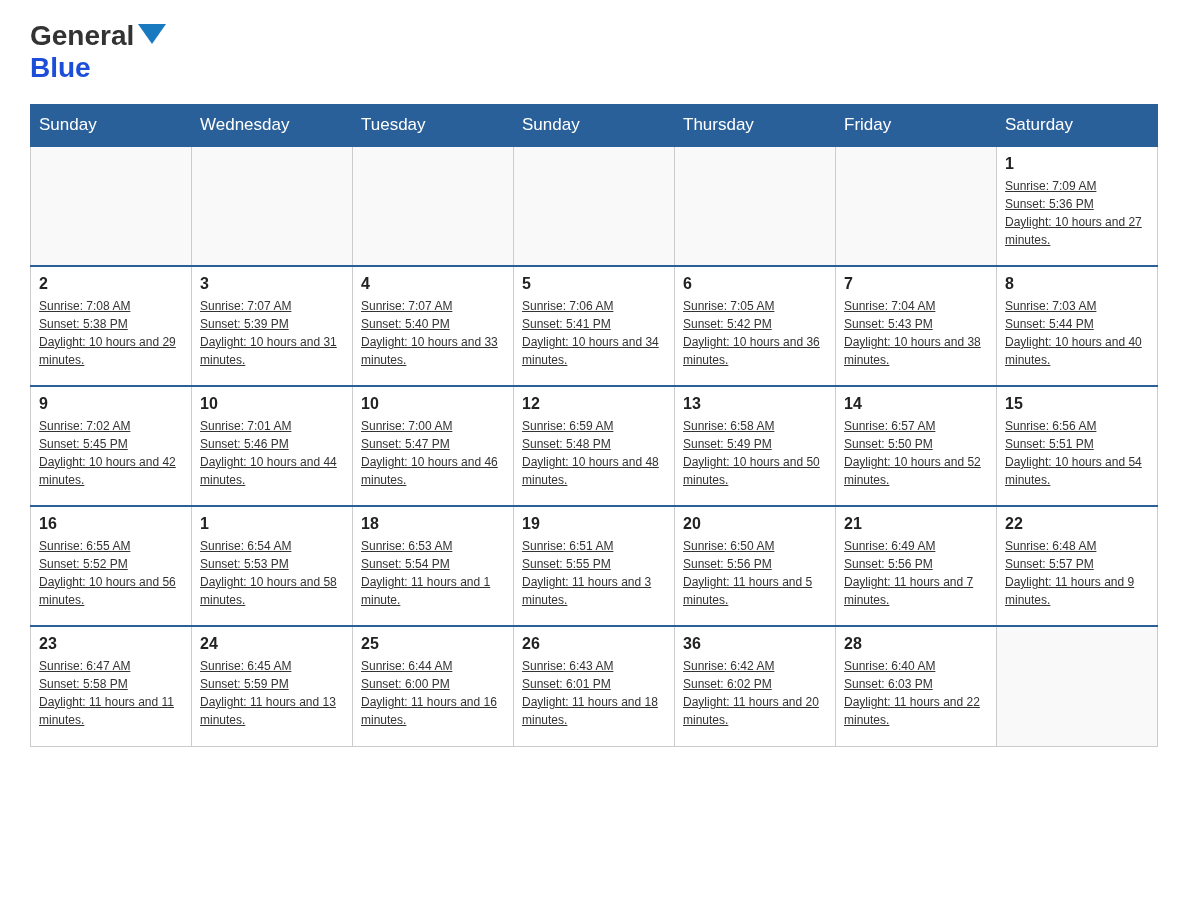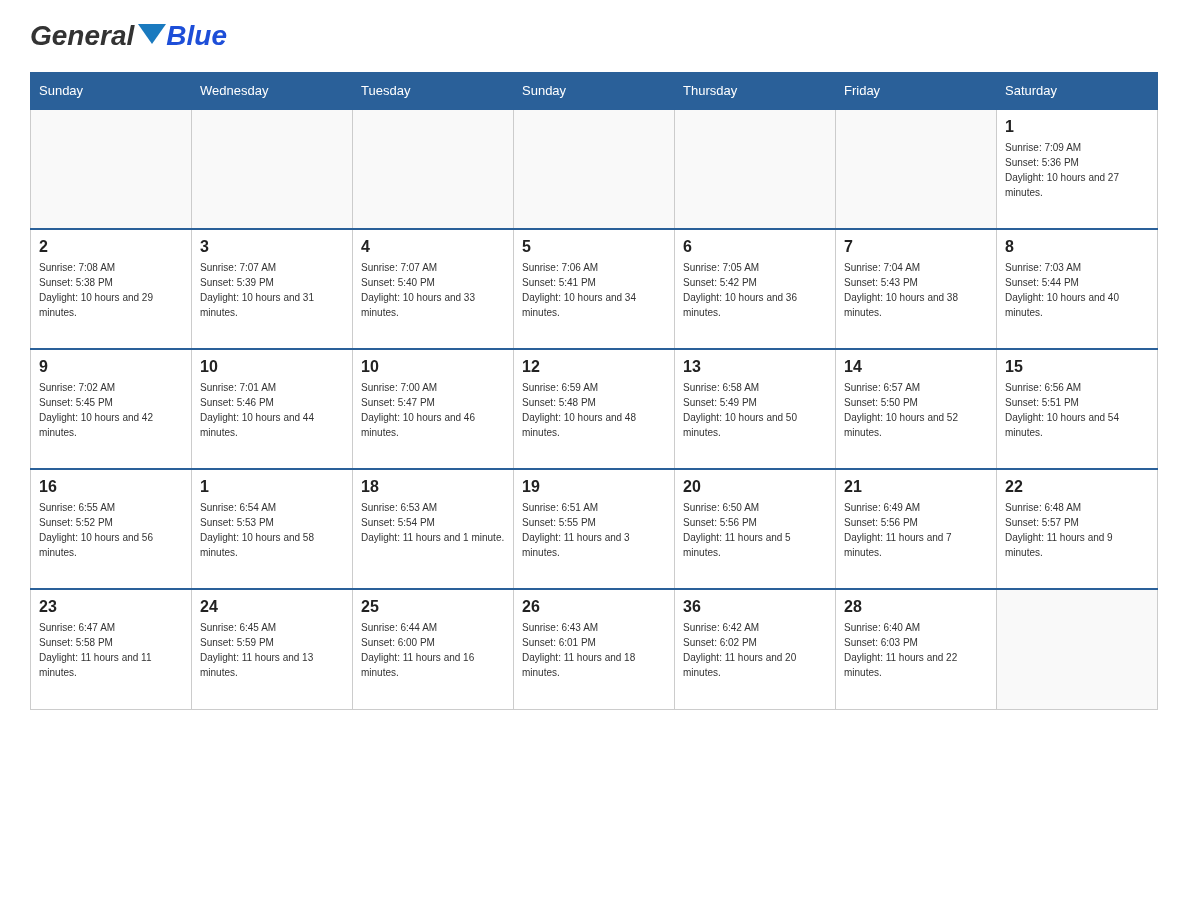--- a/index.html
+++ b/index.html
@@ -11,23 +11,22 @@
       padding: 20px 30px;
     }
     .header-area {
       display: flex;
       justify-content: space-between;
       align-items: flex-start;
       margin-bottom: 20px;
     }
     .logo {
       display: flex;
-      flex-direction: row;
+      flex-direction: column;
       align-items: flex-start;
-      font-style: italic;
     }
     .logo-text-general {
       font-size: 28px;
       font-weight: bold;
       color: #333;
     }
     .logo-text-blue {
       font-size: 28px;
       font-weight: bold;
       color: #1d4ed8;
@@ -60,21 +59,21 @@
       margin-top: 4px;
     }
     .calendar-table {
       width: 100%;
       border-collapse: collapse;
       border: 1px solid #aaa;
     }
     .calendar-table th {
       background-color: #2a6099;
       color: #fff;
-      font-size: 13px;
+      font-size: 17px;
       font-weight: normal;
       padding: 10px 8px;
       text-align: left;
       border: 1px solid #2a6099;
     }
     .calendar-table td {
       width: 14.28%;
       vertical-align: top;
       padding: 8px 8px 10px 8px;
       border: 1px solid #ccc;
@@ -84,23 +83,24 @@
       height: 120px;
     }
     .day-number {
       font-size: 16px;
       font-weight: bold;
       color: #222;
       display: block;
       margin-bottom: 4px;
     }
     .day-info {
-      font-size: 10px;
+      font-size: 12px;
       color: #333;
       line-height: 1.5;
+      text-decoration: underline;
     }
     .empty-cell {
       background: #f9f9f9;
     }
     tr.week-row td {
       border-top: 2px solid #2a6099;
     }
   </style>
 </head>
 <body>

